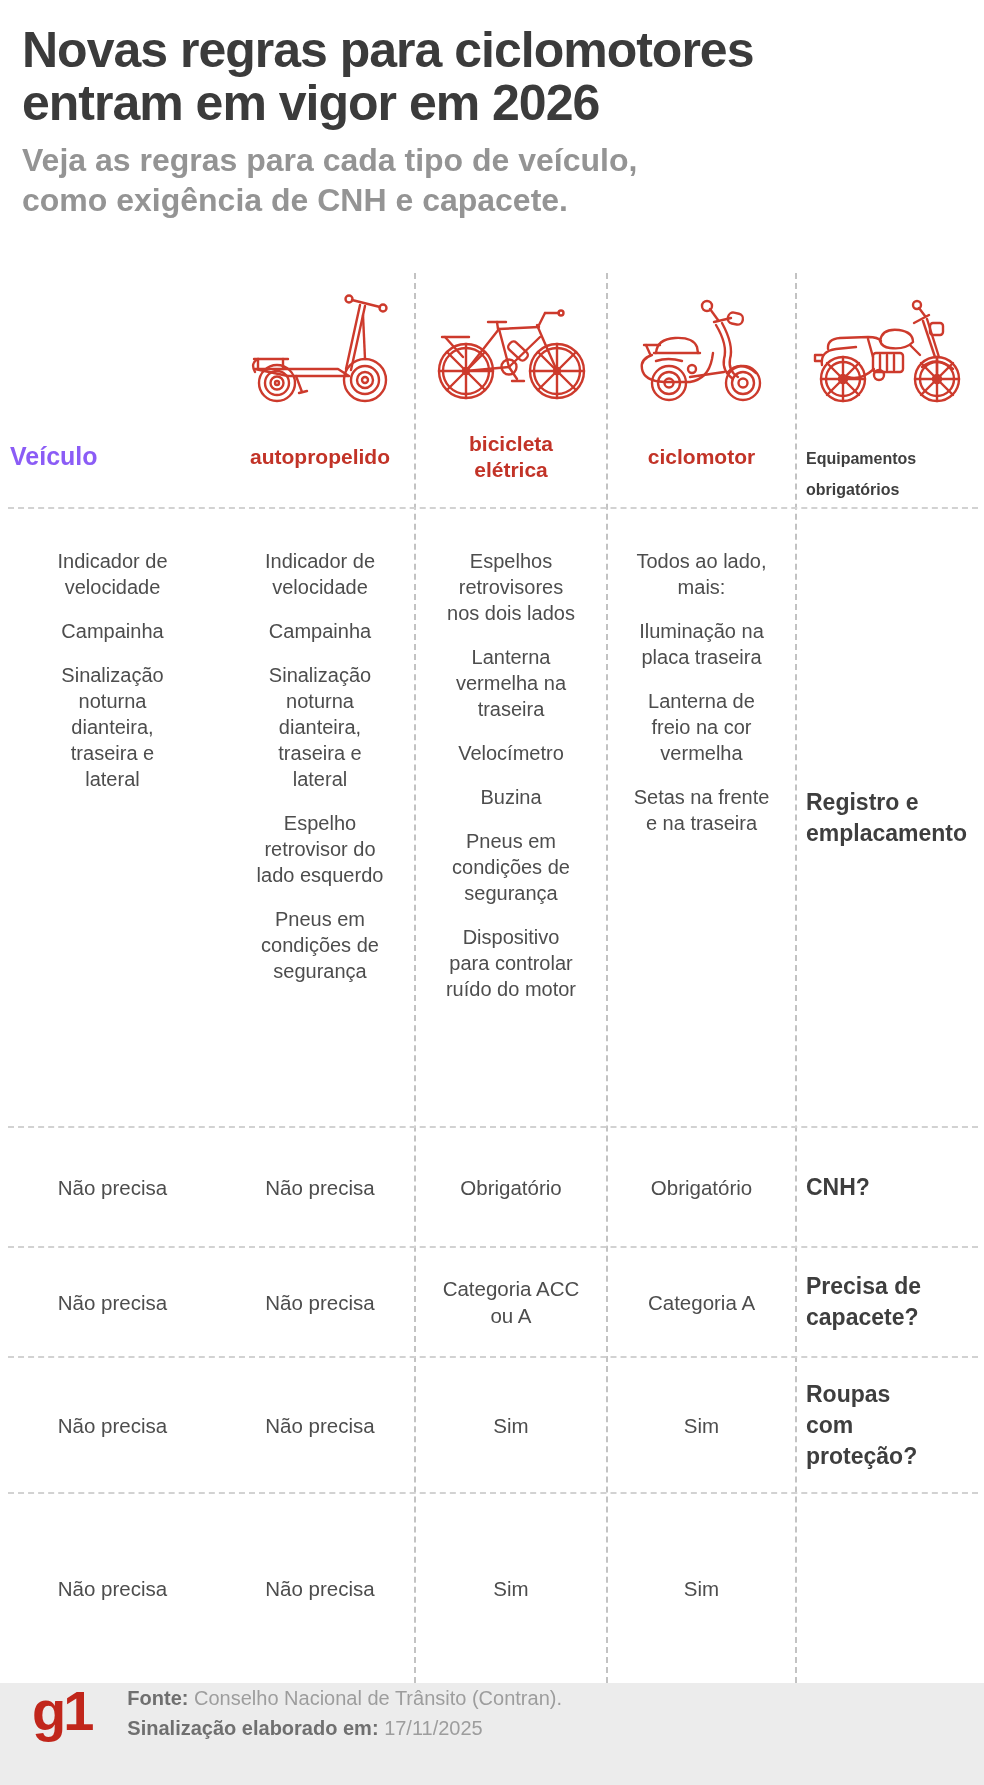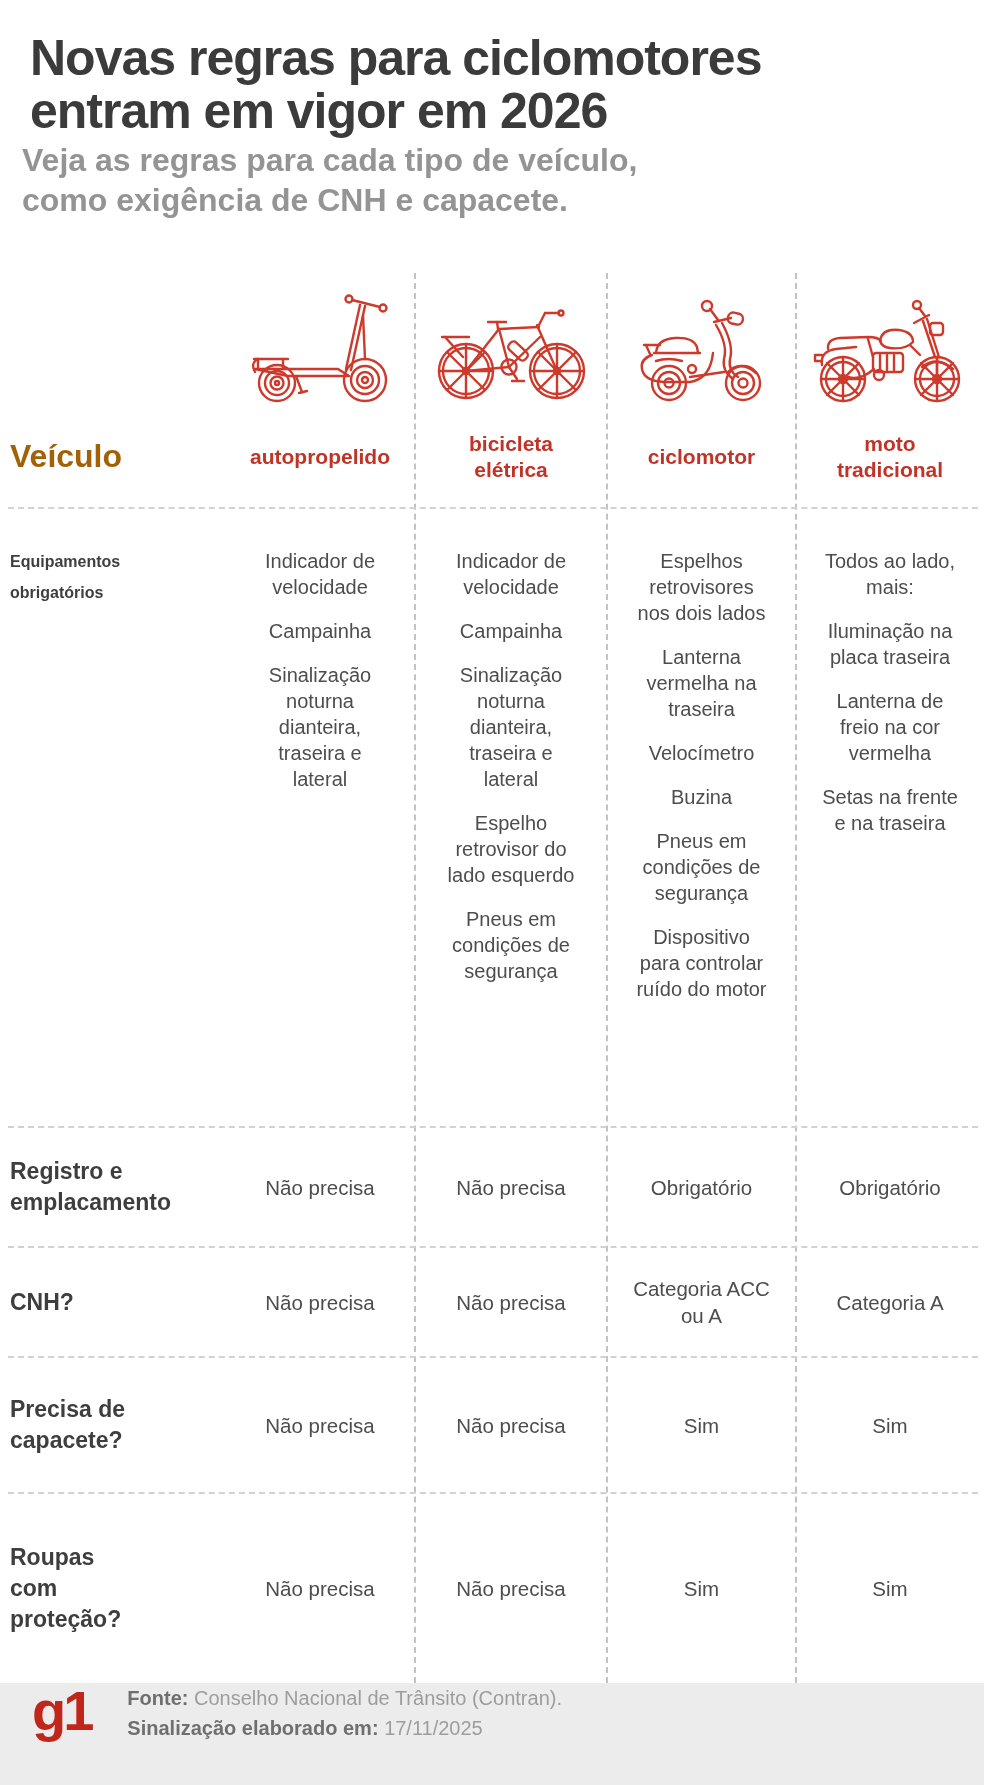--- a/index.html
+++ b/index.html
@@ -2,42 +2,42 @@
 <html><head>
 <meta charset="utf-8">
 <style>
   html,body{margin:0;padding:0;background:#fff;}
   .page{
     position:relative;width:984px;height:1785px;background:#ffffff;
     font-family:"Liberation Sans",sans-serif;overflow:hidden;
   }
   
   .title{
-    position:absolute;left:22px;top:24px;margin:8px;
+    position:absolute;left:22px;top:24px;margin:0;
     font-size:50px;line-height:53px;font-weight:800;letter-spacing:-1px;
     color:#3b3b3b;white-space:pre;
   }
   .subtitle{
     position:absolute;left:22px;top:140px;margin:0;
     font-size:32px;line-height:40px;font-weight:700;
     color:#949494;white-space:pre;
   }
   
   .v-div{position:absolute;width:0;border-left:2px dashed #c3c3c3;top:273px;height:1410px;}
   .h-div{position:absolute;height:0;border-top:2px dashed #d2d2d2;left:8px;width:970px;}
   
   .grid{
     position:absolute;top:240px;left:0;width:984px;
     display:grid;
     grid-template-columns:225px 190px 192px 189px 188px;
     grid-template-rows:165px 103px 619px 120px 110px 136px 190px;
   }
   .icon-cell{display:flex;align-items:flex-end;justify-content:center;padding-bottom:0;}
   .corner{display:flex;align-items:center;padding-left:10px;
-    color:#a16207;font-size:32px;font-weight:800;}
+    color:#8b5cf6;font-size:25px;font-weight:800;}
   .colhead{display:flex;align-items:center;justify-content:center;text-align:center;
     color:#c23327;font-size:21px;line-height:26px;font-weight:700;white-space:pre-line;}
   .equip-label{padding:38px 0 0 10px;font-weight:700;font-size:16px;line-height:31px;
     color:#3e3e3e;white-space:pre-line;}
   .equip-cell{padding-top:40px;text-align:center;font-size:20px;line-height:26px;color:#4d4d4d;}
   .equip-cell p{margin:0 0 18px;white-space:pre-line;}
   .row-label{display:flex;align-items:center;padding-left:10px;font-weight:800;
     font-size:23px;line-height:31px;color:#3e3e3e;white-space:pre-line;}
   .val-cell{display:flex;align-items:center;justify-content:center;text-align:center;
     font-size:20.5px;line-height:27px;color:#4d4d4d;white-space:pre-line;}
@@ -199,22 +199,20 @@
         <rect x="120" y="30" width="13" height="12" rx="3"></rect>
         <path d="M12 62 H5 V68 H12"></path>
       </svg>
     </div>
 
     <div class="corner">Veículo</div>
     <div class="colhead">autopropelido</div>
     <div class="colhead">bicicleta
 elétrica</div>
     <div class="colhead">ciclomotor</div>
-    <div class="colhead">moto
-tradicional</div>
 
     <div class="equip-label">Equipamentos
 obrigatórios</div>
     <div class="equip-cell">
       <p>Indicador de
 velocidade</p>
       <p>Campainha</p>
       <p>Sinalização
 noturna
 dianteira,

